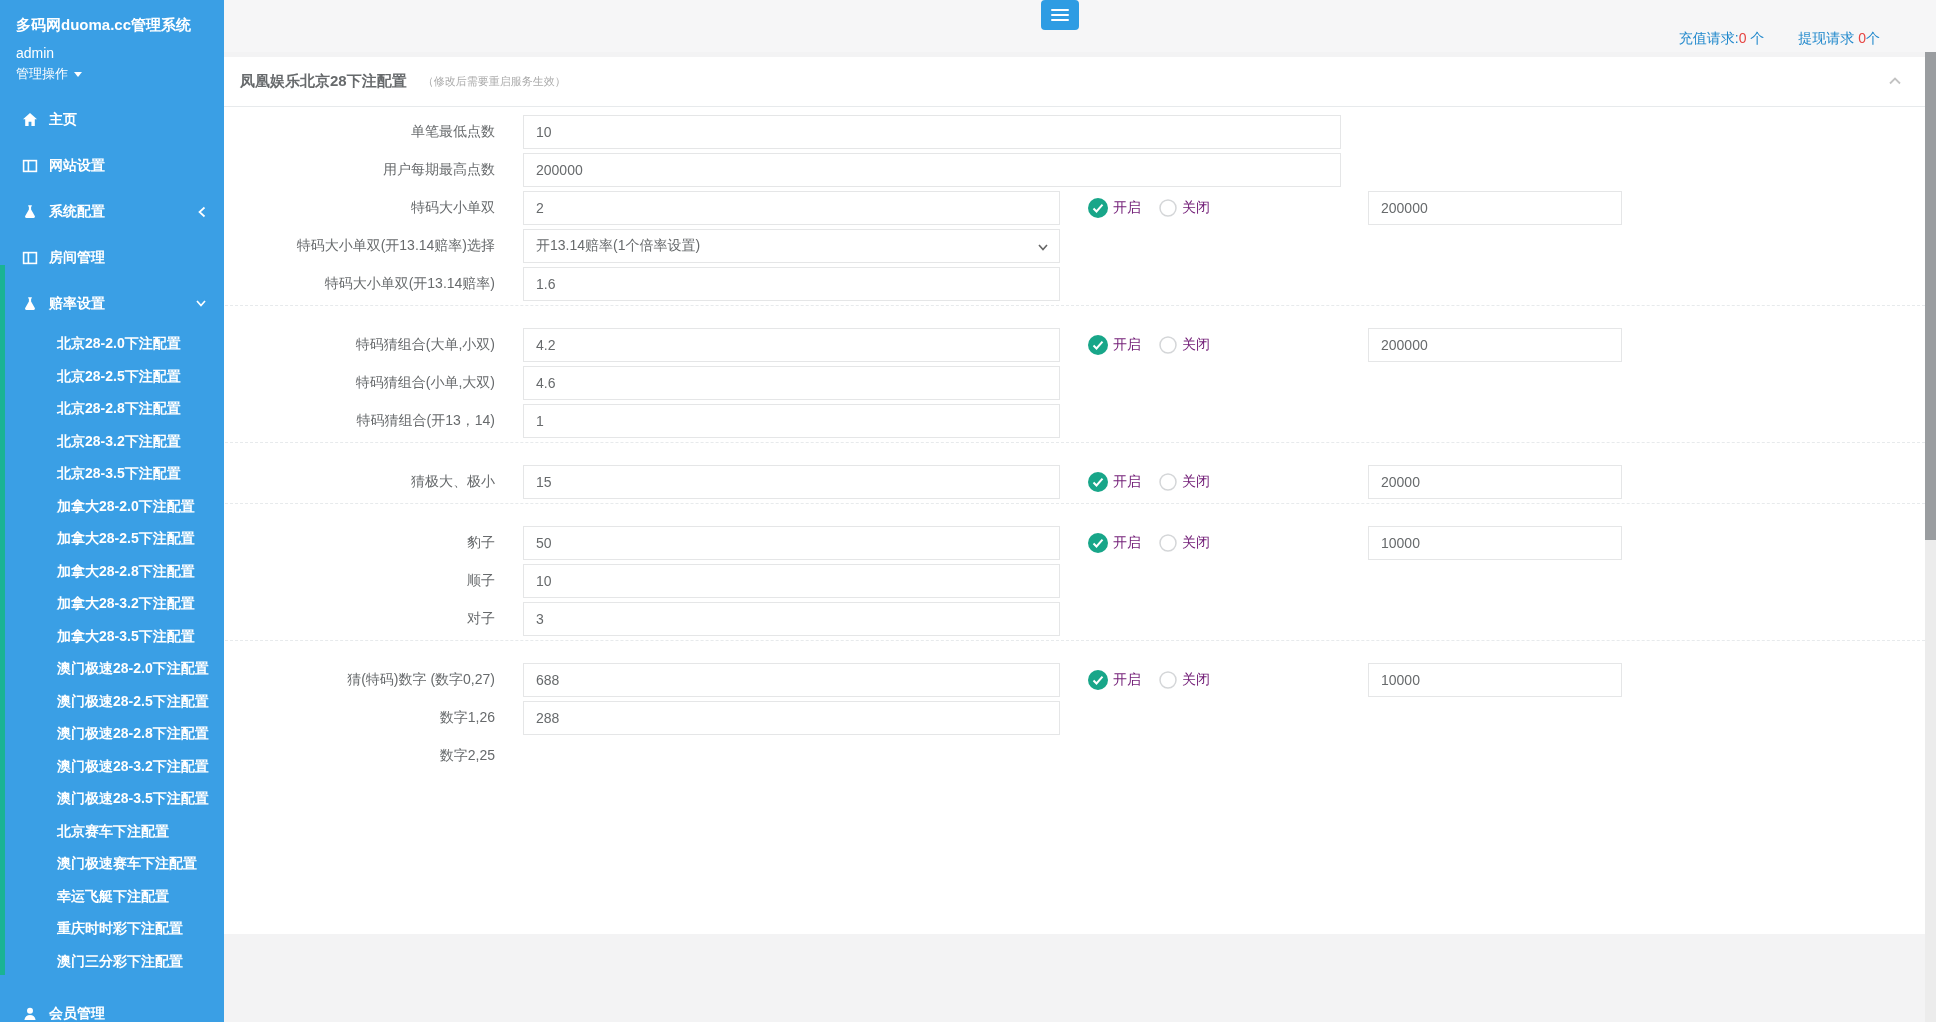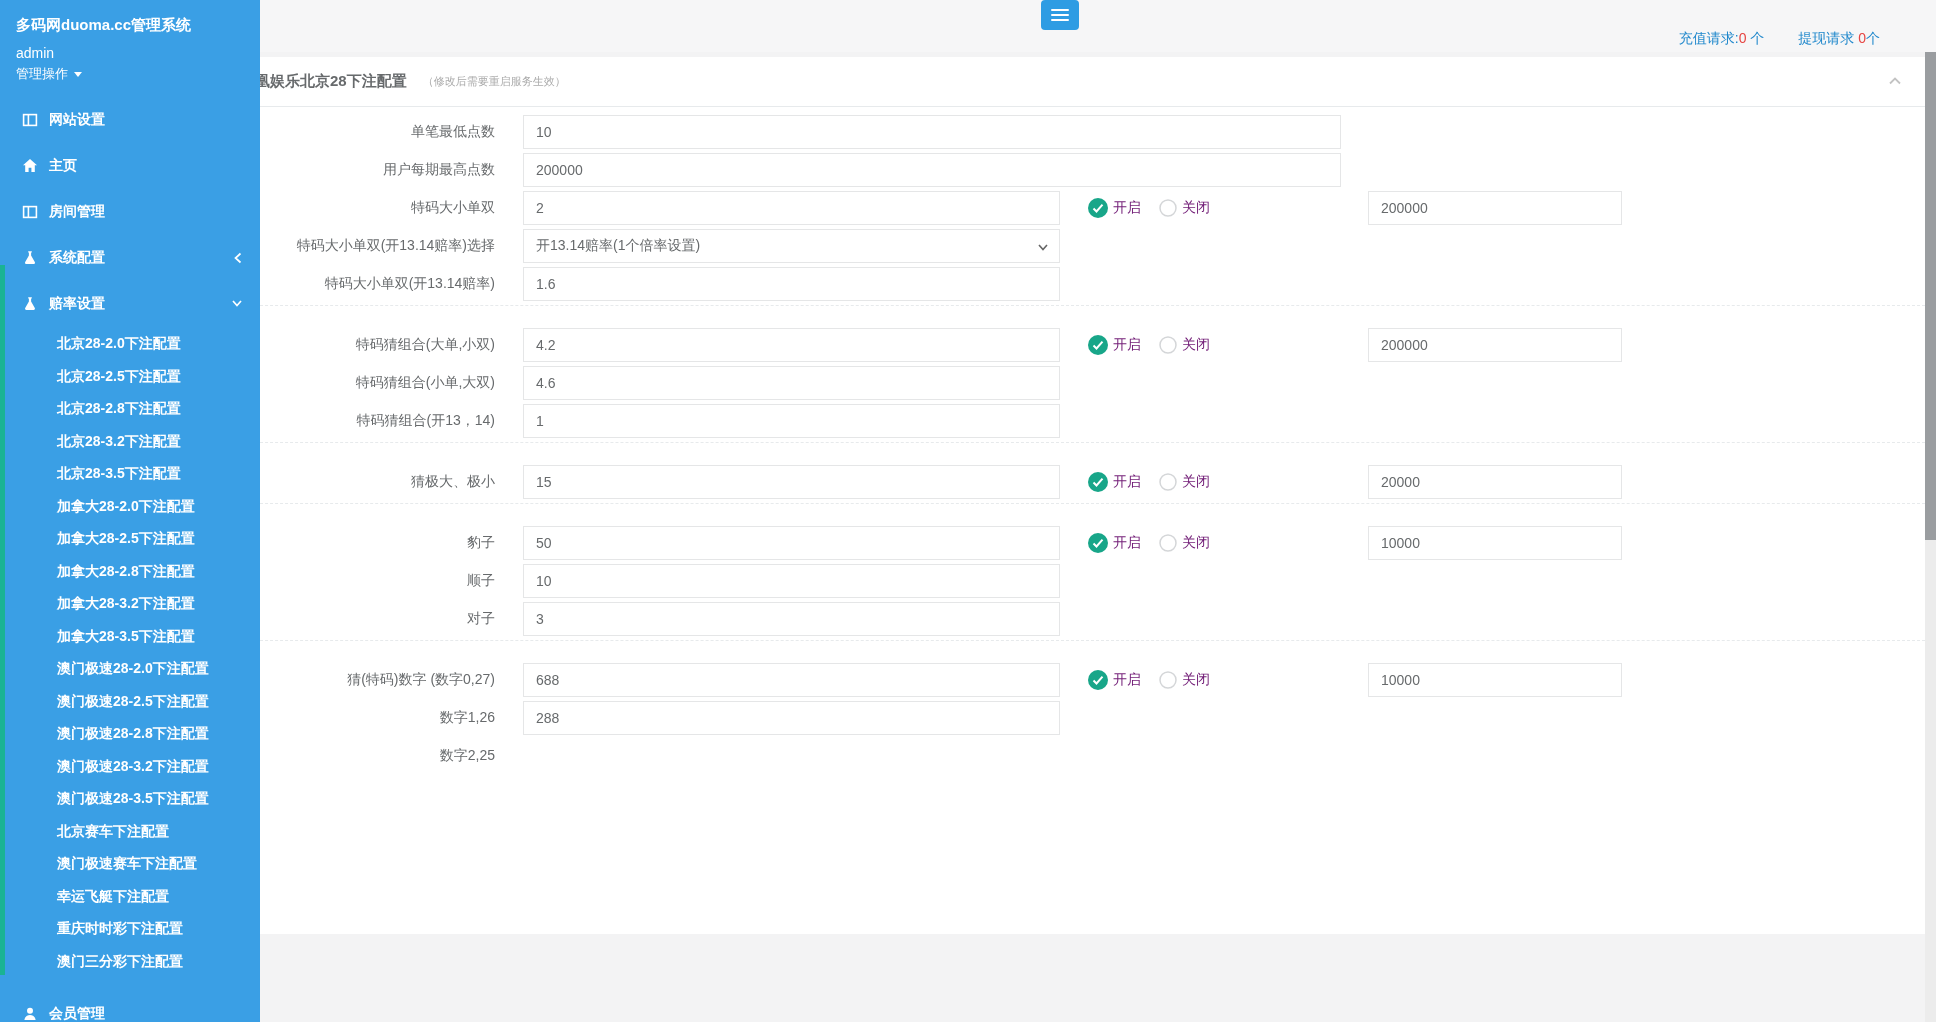--- a/index.html
+++ b/index.html
@@ -5,21 +5,21 @@
   * { box-sizing: border-box; margin: 0; padding: 0; }
   html, body { width: 1936px; height: 1022px; overflow: hidden; }
   body {
     font-family: "Liberation Sans", "DejaVu Sans", sans-serif;
     background: #f3f3f4;
     color: #676a6c;
     font-size: 14px;
   }
   
   .sidebar {
-    position: fixed; left: 0; top: 0; width: 260px; height: 1022px;
+    position: fixed; left: 0; top: 0; width: 224px; height: 1022px;
     background: #3a9fe5; z-index: 5;
   }
   .active-strip { position: absolute; left: 0; top: 265px; width: 5px; height: 710px; background: #1ab394; }
   .brand { padding: 15px 16px 0; font-size: 15px; font-weight: bold; color: #fff; line-height: 20px; }
   .side-user { padding: 10px 16px 0; font-size: 14px; color: #fff; }
   .side-usermenu { padding: 4px 16px 0; font-size: 13px; color: #fff; display: flex; align-items: center; gap: 6px; cursor: pointer; }
   .side-nav { margin-top: 14px; }
   .side-nav ul, .submenu { list-style: none; }
   .nav-item {
     height: 46px; display: flex; align-items: center;
@@ -102,46 +102,46 @@
     <span>管理操作</span>
     <svg width="8" height="5" viewBox="0 0 8 5">
         <path d="M0 0h8L4 5z" fill="#fff"></path>
       </svg>
   </div>
 
   <nav class="side-nav">
     <ul>
       <li class="nav-item">
         <svg class="icon" viewBox="0 0 16 16">
+            <path d="M8 1 15 7.2H12.8V14H9.4V9.8H6.6V14H3.2V7.2H1z" fill="#fff"></path>
+          </svg>
+        <span>主页</span>
+      </li>
+      <li class="nav-item">
+        <svg class="icon" viewBox="0 0 16 16">
             <rect x="1.6" y="2.6" width="12.8" height="10.8" fill="none" stroke="#fff" stroke-width="1.6"></rect>
             <line x1="6.4" y1="2.6" x2="6.4" y2="13.4" stroke="#fff" stroke-width="1.6"></line>
           </svg>
         <span>网站设置</span>
-      </li>
-      <li class="nav-item">
-        <svg class="icon" viewBox="0 0 16 16">
-            <path d="M8 1 15 7.2H12.8V14H9.4V9.8H6.6V14H3.2V7.2H1z" fill="#fff"></path>
-          </svg>
-        <span>主页</span>
-      </li>
-      <li class="nav-item">
-        <svg class="icon" viewBox="0 0 16 16">
-            <rect x="1.6" y="2.6" width="12.8" height="10.8" fill="none" stroke="#fff" stroke-width="1.6"></rect>
-            <line x1="6.4" y1="2.6" x2="6.4" y2="13.4" stroke="#fff" stroke-width="1.6"></line>
-          </svg>
-        <span>房间管理</span>
       </li>
       <li class="nav-item">
         <svg class="icon" viewBox="0 0 16 16">
             <path d="M6.2 1.3h3.6v1.2h-.7v3l3.7 6.6c.5.9-.1 2-1.2 2H4.4c-1.1 0-1.7-1.1-1.2-2l3.7-6.6v-3h-.7z" fill="#fff"></path>
           </svg>
         <span>系统配置</span>
         <svg class="chev" width="10" height="14" viewBox="0 0 10 14">
             <polyline points="7.5,2.5 2.5,7 7.5,11.5" fill="none" stroke="#fff" stroke-width="1.7"></polyline>
           </svg>
+      </li>
+      <li class="nav-item">
+        <svg class="icon" viewBox="0 0 16 16">
+            <rect x="1.6" y="2.6" width="12.8" height="10.8" fill="none" stroke="#fff" stroke-width="1.6"></rect>
+            <line x1="6.4" y1="2.6" x2="6.4" y2="13.4" stroke="#fff" stroke-width="1.6"></line>
+          </svg>
+        <span>房间管理</span>
       </li>
       <li class="nav-item">
         <svg class="icon" viewBox="0 0 16 16">
             <path d="M6.2 1.3h3.6v1.2h-.7v3l3.7 6.6c.5.9-.1 2-1.2 2H4.4c-1.1 0-1.7-1.1-1.2-2l3.7-6.6v-3h-.7z" fill="#fff"></path>
           </svg>
         <span>赔率设置</span>
         <svg class="chev" width="12" height="12" viewBox="0 0 12 12">
             <polyline points="2,4 6,8.5 10,4" fill="none" stroke="#fff" stroke-width="1.7"></polyline>
           </svg>
       </li>

